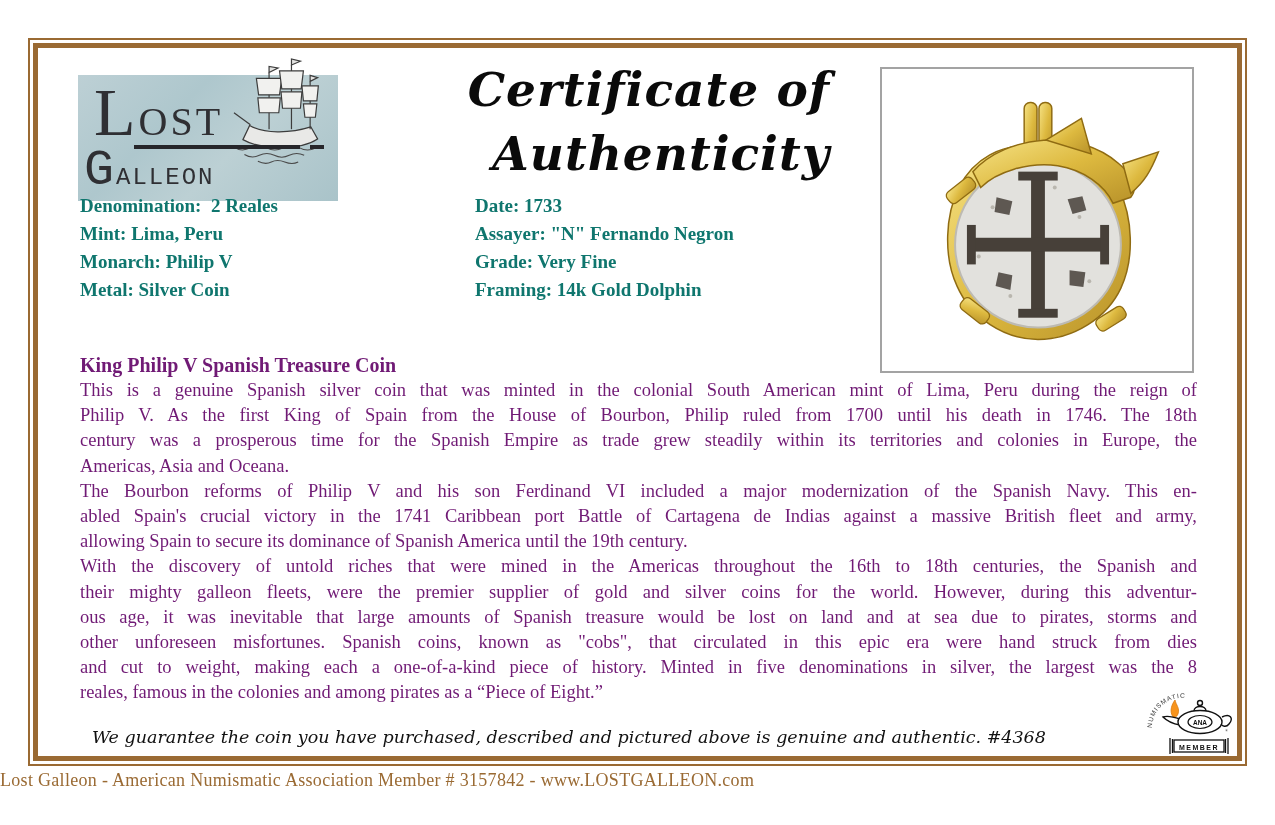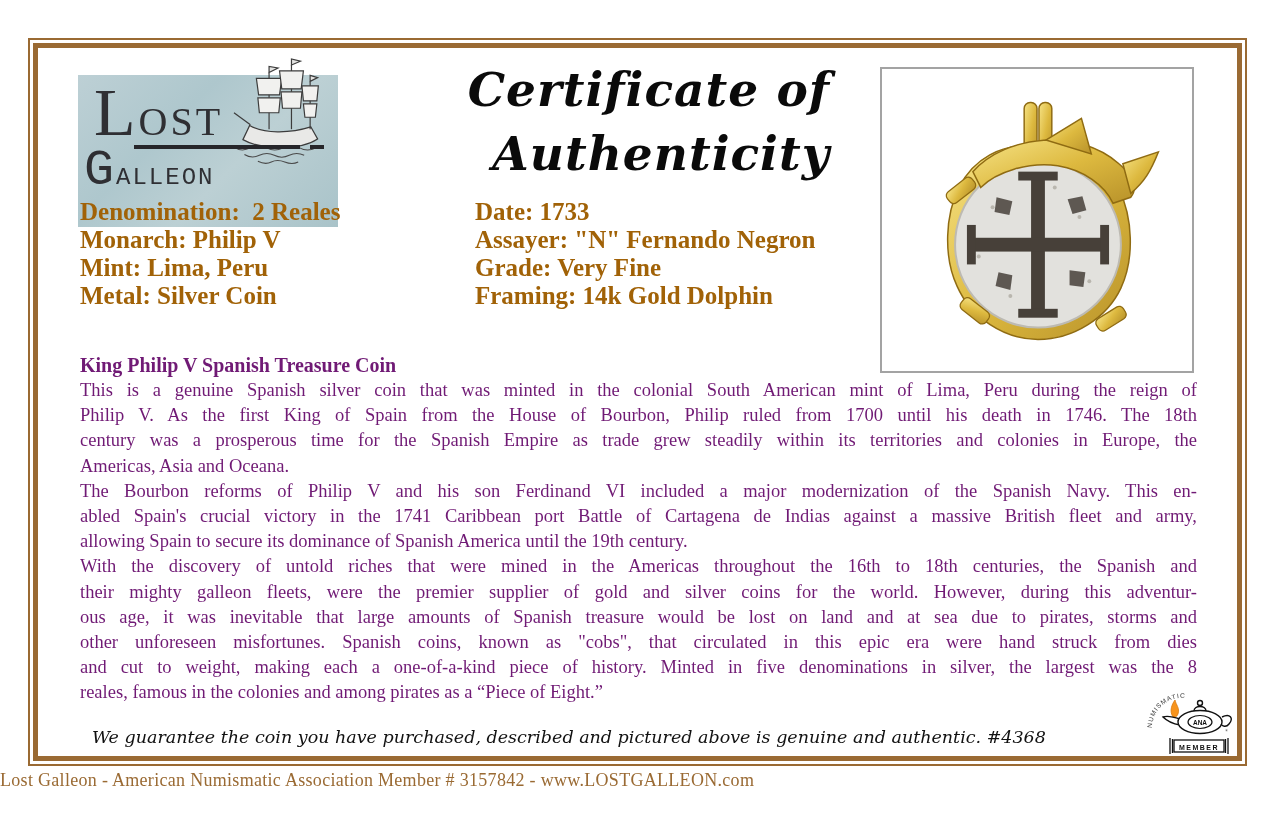--- a/index.html
+++ b/index.html
@@ -3,42 +3,42 @@
 <meta charset="utf-8">
 <style>
   html,body{margin:0;padding:0;background:#ffffff;}
   .page{position:relative;width:1275px;height:825px;background:#ffffff;overflow:hidden;
         font-family:"Liberation Serif",serif;}
   
   .frame{position:absolute;left:28px;top:38px;width:1219px;height:728px;
          border:2px solid #9a6a33;padding:3px;box-sizing:border-box;pointer-events:none;}
   .frame-inner{width:100%;height:100%;border:5px solid #9a6a33;box-sizing:border-box;}
   
-  .logo-box{position:absolute;left:78px;top:75px;width:260px;height:152px;
+  .logo-box{position:absolute;left:78px;top:75px;width:260px;height:126px;
             background:linear-gradient(135deg,#bdd0d5 0%,#aec7cd 35%,#bcd0d4 60%,#a9c3c9 100%);
             overflow:visible;}
   .logo-line1{position:absolute;left:16px;top:4px;font-size:40px;letter-spacing:3px;
               color:#2f2f33;font-weight:400;line-height:66px;}
   .logo-line1::first-letter{font-size:68px;}
   .logo-line2{position:absolute;left:6px;top:70px;font-size:24px;letter-spacing:2px;
               color:#2f2f33;line-height:52px;font-family:Liberation Mono, monospace;}
   .logo-line2::first-letter{font-size:50px;}
   .logo-rule{position:absolute;left:56px;top:70px;width:166px;height:4px;background:#26262a;}
   .logo-rule-dash{position:absolute;left:232px;top:70px;width:14px;height:4px;background:#26262a;}
   .ship{position:absolute;left:150px;top:-24px;width:112px;height:122px;}
   
   .title{position:absolute;left:400px;top:58px;width:430px;text-align:right;
          font-family:"DejaVu Serif",serif;font-style:italic;font-weight:700;
          font-size:47px;line-height:64px;color:#0a0a0a;letter-spacing:1px;}
   
   .photo{position:absolute;left:880px;top:67px;width:314px;height:306px;background:#ffffff;
          border:2px solid #a3a3a3;box-sizing:border-box;}
   
-  .details{position:absolute;top:198px;font-weight:700;font-size:25px;line-height:28px;
-           color:#a16207;}
+  .details{position:absolute;top:192px;font-weight:700;font-size:19px;line-height:28px;
+           color:#0f766e;}
   .details-left{left:80px;}
   .details-right{left:475px;}
   .detail-line{white-space:pre;}
   
   .body{position:absolute;left:80px;top:352px;width:1117px;color:#701a75;}
   .heading{font-weight:700;font-size:20px;line-height:26px;}
   .bl{font-size:18.5px;line-height:25.2px;text-align:justify;text-align-last:justify;}
   .bl.last{text-align-last:left;}
   .guarantee{position:absolute;left:92px;top:727px;width:1117px;text-align:left;
              font-family:"DejaVu Serif",serif;font-style:italic;font-size:17.5px;color:#111;}
@@ -141,22 +141,22 @@
       <g fill="url(#gold)" stroke="#8f6b12" stroke-width="1.3">
         <rect x="64" y="116" width="32" height="14" rx="5" transform="rotate(-38 80 123)"></rect>
         <rect x="78" y="238" width="32" height="14" rx="5" transform="rotate(38 94 245)"></rect>
         <rect x="216" y="246" width="32" height="14" rx="5" transform="rotate(-32 232 253)"></rect>
       </g>
     </svg>
   </div>
 
   <div class="details details-left">
     <div class="detail-line">Denomination:  2 Reales</div>
+    <div class="detail-line">Mint: Lima, Peru</div>
     <div class="detail-line">Monarch: Philip V</div>
-    <div class="detail-line">Mint: Lima, Peru</div>
     <div class="detail-line">Metal: Silver Coin</div>
   </div>
   <div class="details details-right">
     <div class="detail-line">Date: 1733</div>
     <div class="detail-line">Assayer: "N" Fernando Negron</div>
     <div class="detail-line">Grade: Very Fine</div>
     <div class="detail-line">Framing: 14k Gold Dolphin</div>
   </div>
 
   <div class="body">

